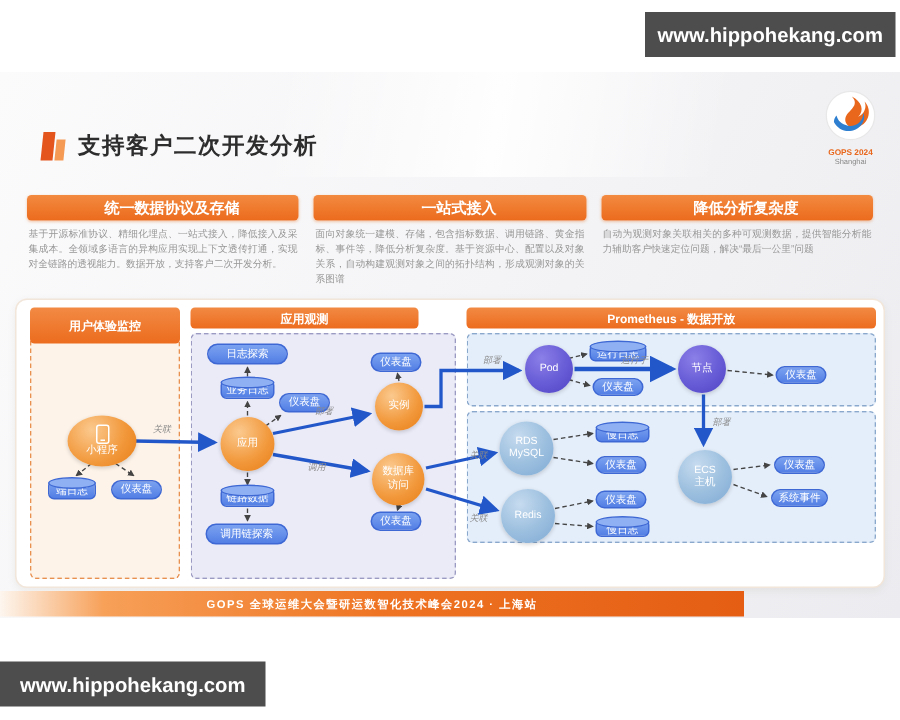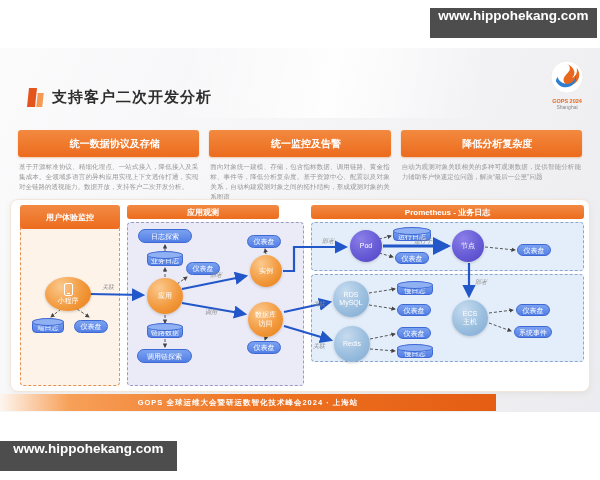--- a/index.html
+++ b/index.html
@@ -9,41 +9,41 @@
   .page { position:absolute; left:0; top:0; width:600px; height:480px; }
 
   
   .slide-bg { position:absolute; left:0; top:48px; width:600px; height:364px;
     background:linear-gradient(118deg,#fbfbfc 0%,#f5f5f7 45%,#ececf0 100%); }
   .slide-swoosh { position:absolute; left:0; top:48px; width:600px; height:70px;
     background:linear-gradient(100deg, rgba(255,255,255,0) 30%, rgba(255,255,255,.9) 55%, rgba(255,255,255,0) 80%); }
 
   
   .wm { position:absolute; background:#4d4d4d; color:#fff; font-weight:bold;
-    font-size:13.5px; display:flex; align-items:flex-start; justify-content:center; }
+    font-size:13.5px; display:flex; align-items:center; justify-content:center; }
   .wm-top { right:3px; top:8px; width:167px; height:30px; }
   .wm-bottom { left:0px; top:441px; width:177px; height:30px; }
 
   
   .title-row { position:absolute; left:28px; top:88px; display:flex; align-items:center; }
   .title-icon { position:relative; width:16px; height:19px; margin-right:8px; }
   .title-icon .b1 { position:absolute; left:0; top:0; width:8px; height:19px; background:#e4551e; transform:skewX(-6deg); }
   .title-icon .b2 { position:absolute; left:9px; top:5px; width:6px; height:14px; background:#f59a55; transform:skewX(-6deg); }
   .page-title { font-size:15px; font-weight:bold; color:#2d2d2d; letter-spacing:1px; }
 
   
   .logo { position:absolute; right:10px; top:60px; width:46px; text-align:center; }
   .logo svg { width:34px; height:34px; }
   .logo .l1 { font-size:5.5px; color:#e8671c; font-weight:bold; line-height:1.2; }
   .logo .l2 { font-size:5px; color:#888; line-height:1.1; }
 
   
   .cards { position:absolute; left:18px; top:130px; width:564px; display:flex; gap:10px; }
   .card { flex:1 1 0; }
-  .card-h { height:27px; border-radius:3px; background:linear-gradient(180deg,#f28a40,#ec6b1d);
+  .card-h { height:17px; border-radius:3px; background:linear-gradient(180deg,#f28a40,#ec6b1d);
     color:#fff; font-weight:bold; font-size:10px; display:flex; align-items:center; justify-content:center;
     box-shadow:0 1px 2px rgba(230,110,30,.35);padding-left:12px; }
   .card-d { margin-top:5px; font-size:6.5px; line-height:1.55; color:#979797; text-align:justify; padding:0 1px; }
 
   
   .panel { position:absolute; left:10px; top:199px; width:580px; height:193px; background:#fff;
     border:1px solid #f2e6da; border-radius:8px; box-shadow:0 2px 6px rgba(80,50,20,.07); }
 
   .sec-h { position:absolute; background:linear-gradient(180deg,#f28a44,#ec6c1e); border-radius:3px;
     color:#fff; font-weight:bold; font-size:8px; display:flex; align-items:center; justify-content:center; z-index:1; }
@@ -115,38 +115,38 @@
     <div class="l1">GOPS 2024</div>
     <div class="l2">Shanghai</div>
   </div>
 
   <div class="cards">
     <div class="card">
       <div class="card-h">统一数据协议及存储</div>
       <div class="card-d">基于开源标准协议、精细化埋点、一站式接入，降低接入及采集成本。全领域多语言的异构应用实现上下文透传打通，实现对全链路的透视能力。数据开放，支持客户二次开发分析。</div>
     </div>
     <div class="card">
-      <div class="card-h">统一监控及告警</div>
+      <div class="card-h">一站式接入</div>
       <div class="card-d">面向对象统一建模、存储，包含指标数据、调用链路、黄金指标、事件等，降低分析复杂度。基于资源中心、配置以及对象关系，自动构建观测对象之间的拓扑结构，形成观测对象的关系图谱</div>
     </div>
     <div class="card">
       <div class="card-h">降低分析复杂度</div>
       <div class="card-d">自动为观测对象关联相关的多种可观测数据，提供智能分析能力辅助客户快速定位问题，解决“最后一公里”问题</div>
     </div>
   </div>
 
   <div class="panel"></div>
 
   <div class="sec-h" style="left:20px; top:205px; width:100px; height:24px;">用户体验监控</div>
   <div class="dbox ux" style="left:20px; top:222px; width:100px; height:164px;"></div>
 
   <div class="sec-h" style="left:127px; top:205px; width:152px; height:14px;">应用观测</div>
   <div class="dbox app" style="left:127px; top:222px; width:177px; height:164px;"></div>
 
-  <div class="sec-h" style="left:311px; top:205px; width:273px; height:14px;">Prometheus - 业务日志</div>
+  <div class="sec-h" style="left:311px; top:205px; width:273px; height:14px;">Prometheus - 数据开放</div>
   <div class="dbox cloud" style="left:311px; top:222px; width:273px; height:49px;"></div>
 
   <div class="dbox cloud" style="left:311px; top:274px; width:273px; height:88px;"></div>
 
   <svg class="edges">
     <defs>
       <marker id="ab" markerWidth="6" markerHeight="6" refX="5" refY="3" orient="auto">
           <path d="M0,0 L6,3 L0,6 Z" fill="#2257c9"></path>
         </marker>
       <marker id="ak" markerWidth="5" markerHeight="5" refX="4" refY="2.5" orient="auto">

